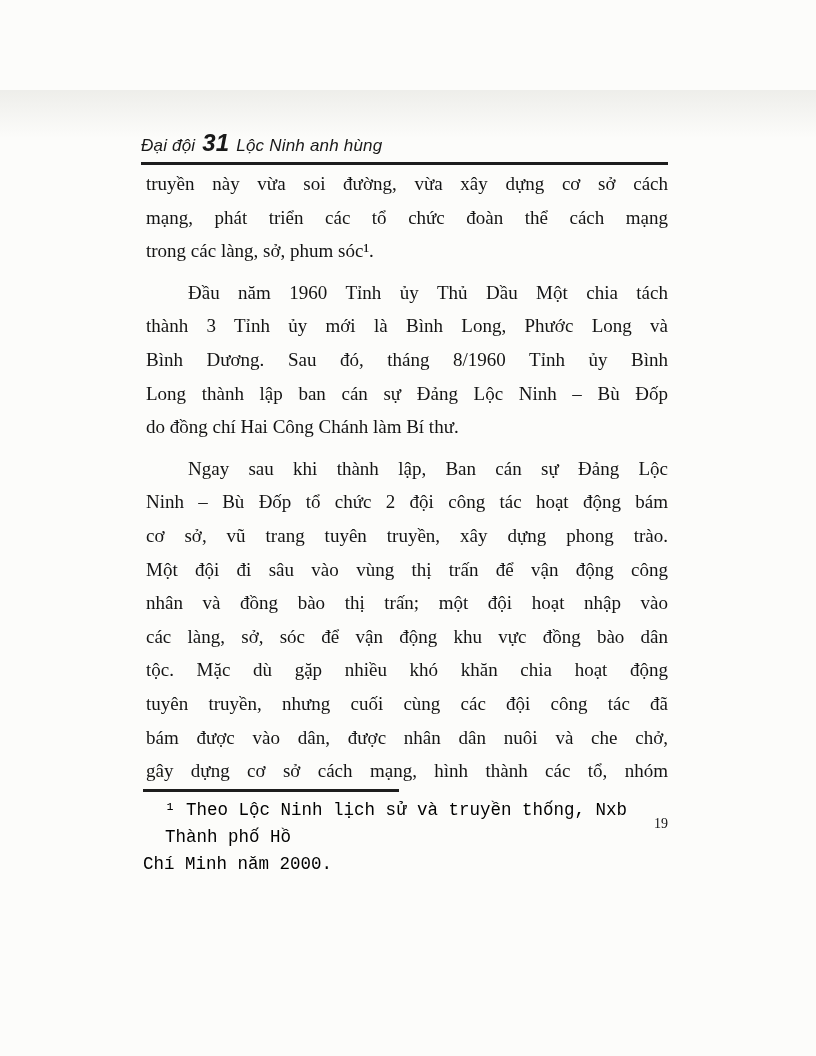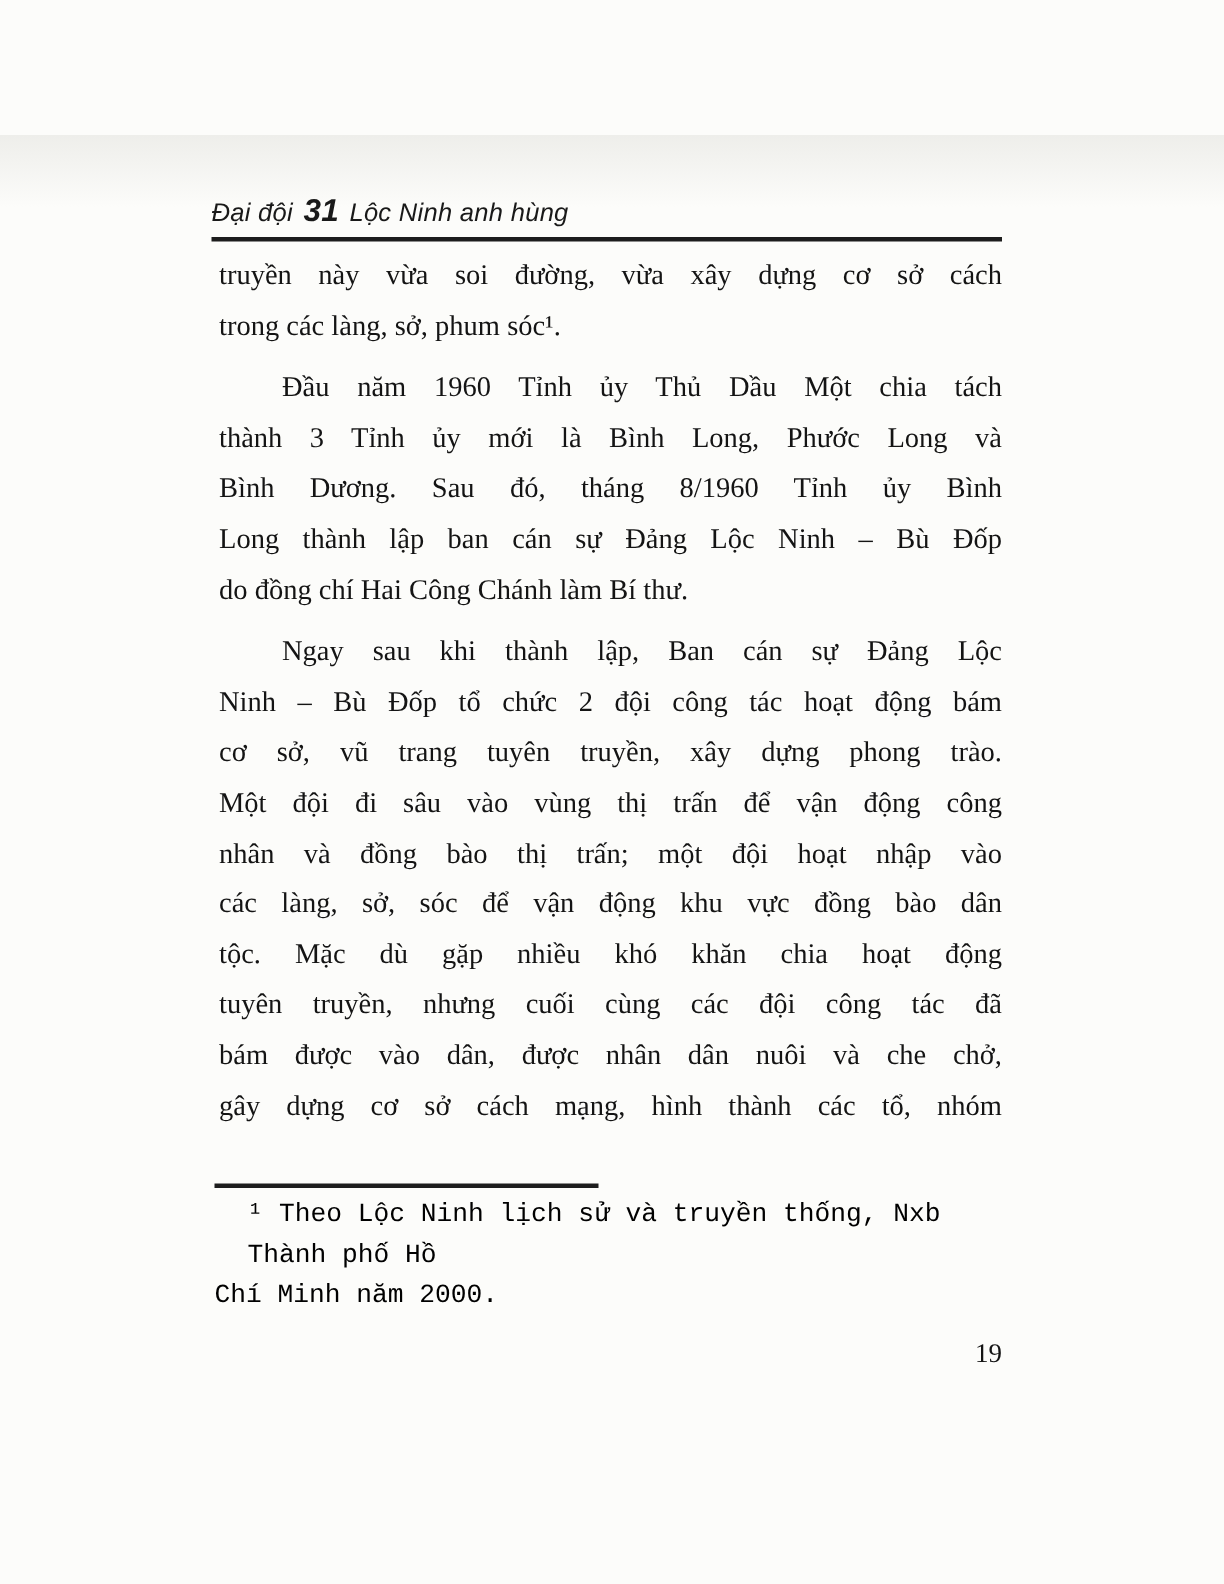--- a/index.html
+++ b/index.html
@@ -24,21 +24,21 @@
     font-style:italic;
     font-size:17px;
     letter-spacing:0.2px;
     color:#191919;
     padding-bottom:5px;
     border-bottom:3px solid #1d1d1d;
     white-space:nowrap;
   }
   .running-header .num {
     font-weight:bold;
-    font-size:21px;
+    font-size:24px;
     padding:0 2px;
   }
   .body-text {
     position:absolute; left:146px; top:167px; width:522px;
     font-size:19px;
     line-height:33.6px;
   }
   .paragraph + .paragraph { margin-top:8px; }
   .line {
     text-align:justify;
@@ -53,40 +53,41 @@
     line-height:27px;
     color:#000000;
   }
   .fn-rule {
     width:256px; height:0;
     border-top:3px solid #1d1d1d;
     margin-bottom:5px;
   }
   .fn-line.first { padding-left:22px; }
   .page-number {
-    position:absolute; left:146px; top:892px; width:522px;
+    position:absolute; left:146px; top:816px; width:522px;
     text-align:right;
-    font-size:18px;
+    font-size:14px;
     color:#141414;
   }
 </style>
 </head>
 <body>
 
 <div class="page">
 
   <div class="scan-shade"></div>
 
   <div class="running-header">
     <span>Đại đội </span><span class="num">31</span><span> Lộc Ninh anh hùng</span>
   </div>
 
   <div class="body-text" id="body-text">
       <div class="paragraph">
         <div class="line">truyền này vừa soi đường, vừa xây dựng cơ sở cách</div>
+        <div class="line">mạng, phát triển các tổ chức đoàn thể cách mạng</div>
         <div class="line short">trong các làng, sở, phum sóc¹.</div>
       </div>
       <div class="paragraph">
         <div class="line first">Đầu năm 1960 Tỉnh ủy Thủ Dầu Một chia tách</div>
         <div class="line">thành 3 Tỉnh ủy mới là Bình Long, Phước Long và</div>
         <div class="line">Bình Dương. Sau đó, tháng 8/1960 Tỉnh ủy Bình</div>
         <div class="line">Long thành lập ban cán sự Đảng Lộc Ninh – Bù Đốp</div>
         <div class="line short">do đồng chí Hai Công Chánh làm Bí thư.</div>
       </div>
       <div class="paragraph">

